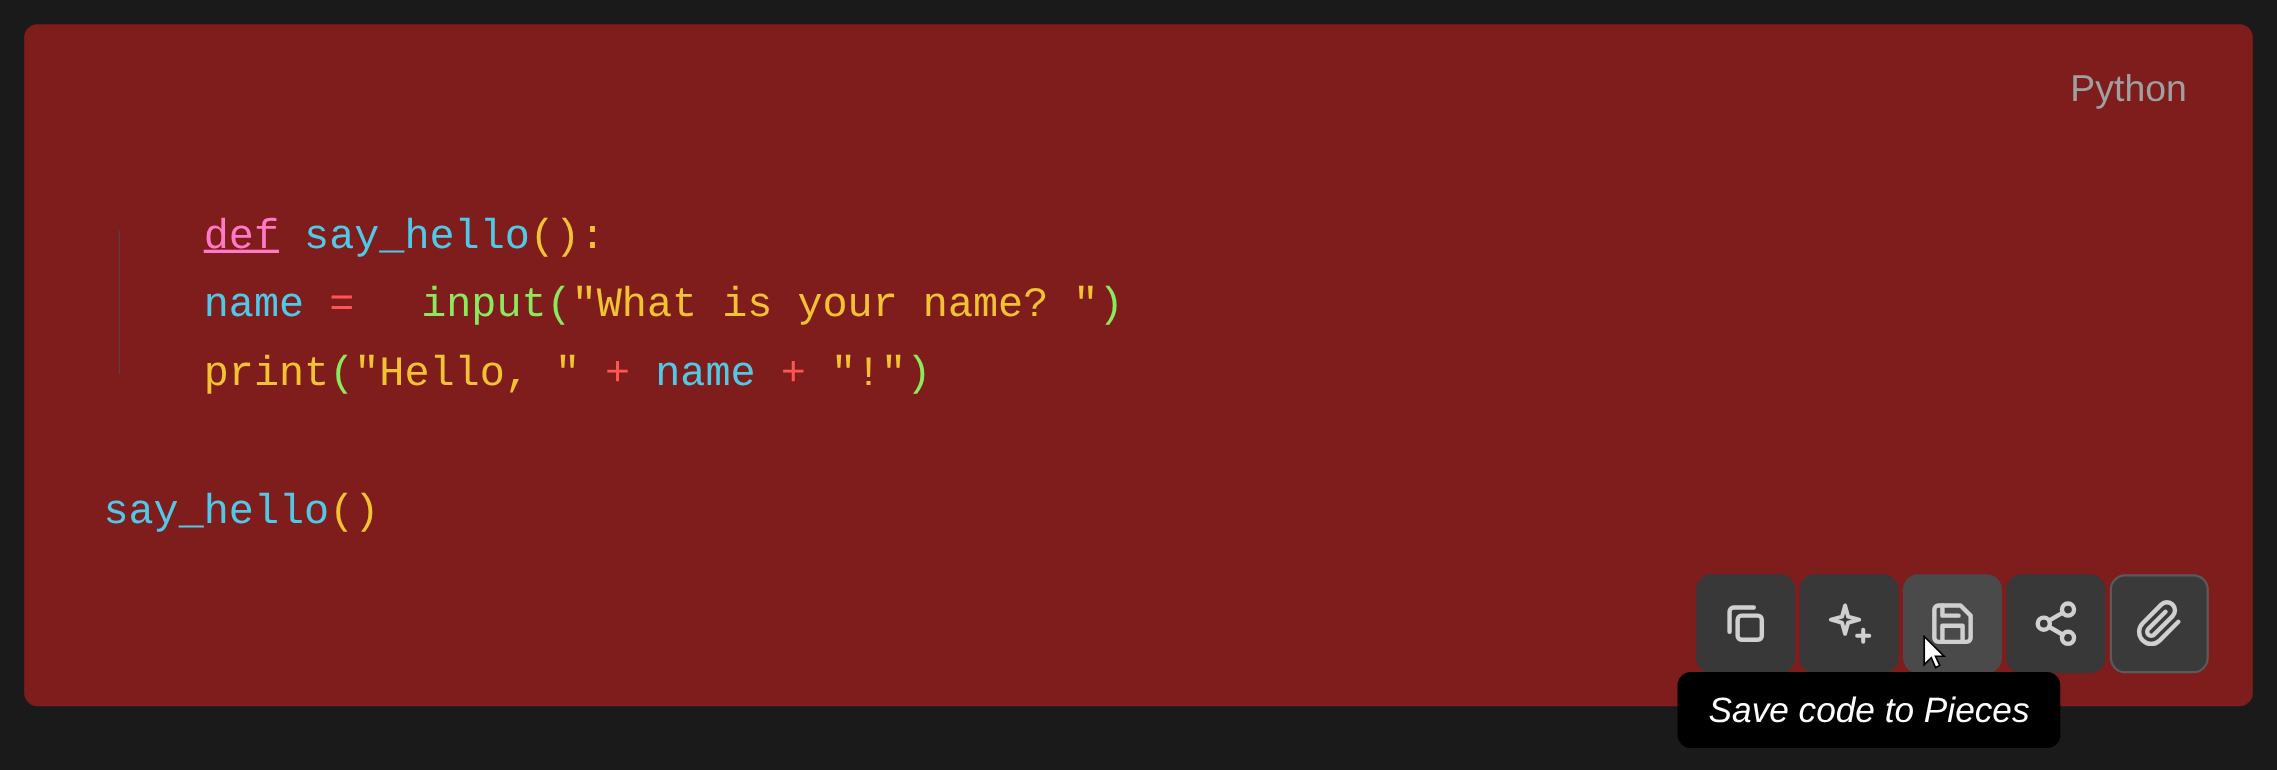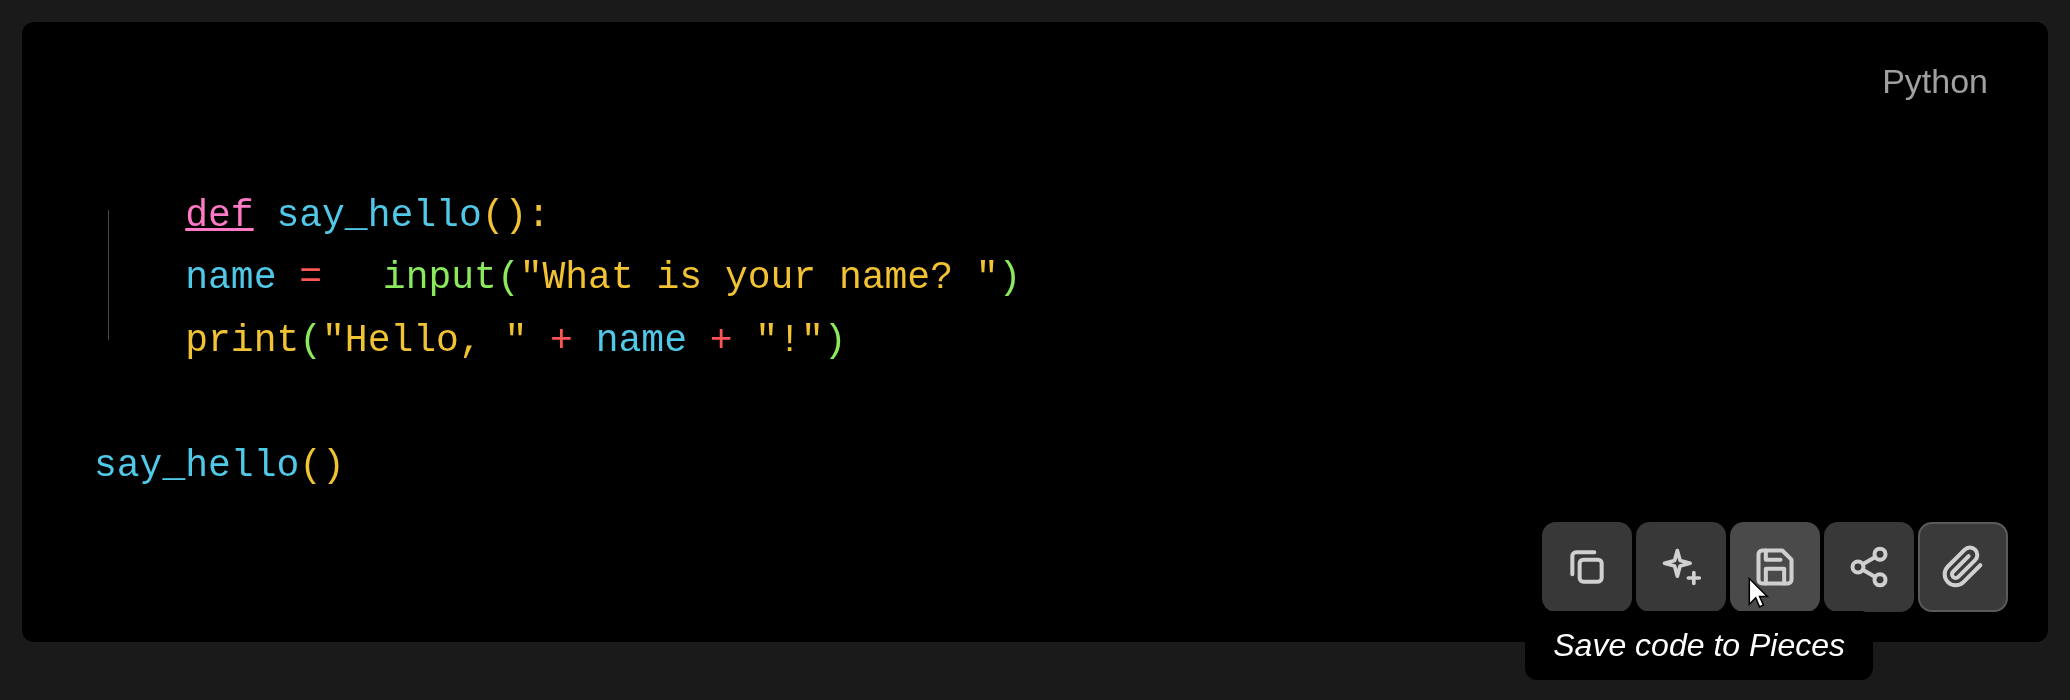--- a/index.html
+++ b/index.html
@@ -8,21 +8,21 @@
       box-sizing: border-box;
     }
     body {
       background: #1a1a1a;
       font-family: -apple-system, BlinkMacSystemFont, "Segoe UI", sans-serif;
       width: 2070px;
       height: 700px;
       padding: 22px;
     }
     .code-block {
-      background: #000000;
+      background: #7f1d1d;
       border-radius: 12px;
       padding: 40px 0 30px 0;
       position: relative;
       height: 620px;
     }
     .language-label {
       position: absolute;
       top: 40px;
       right: 60px;
       color: #a0a0a0;

